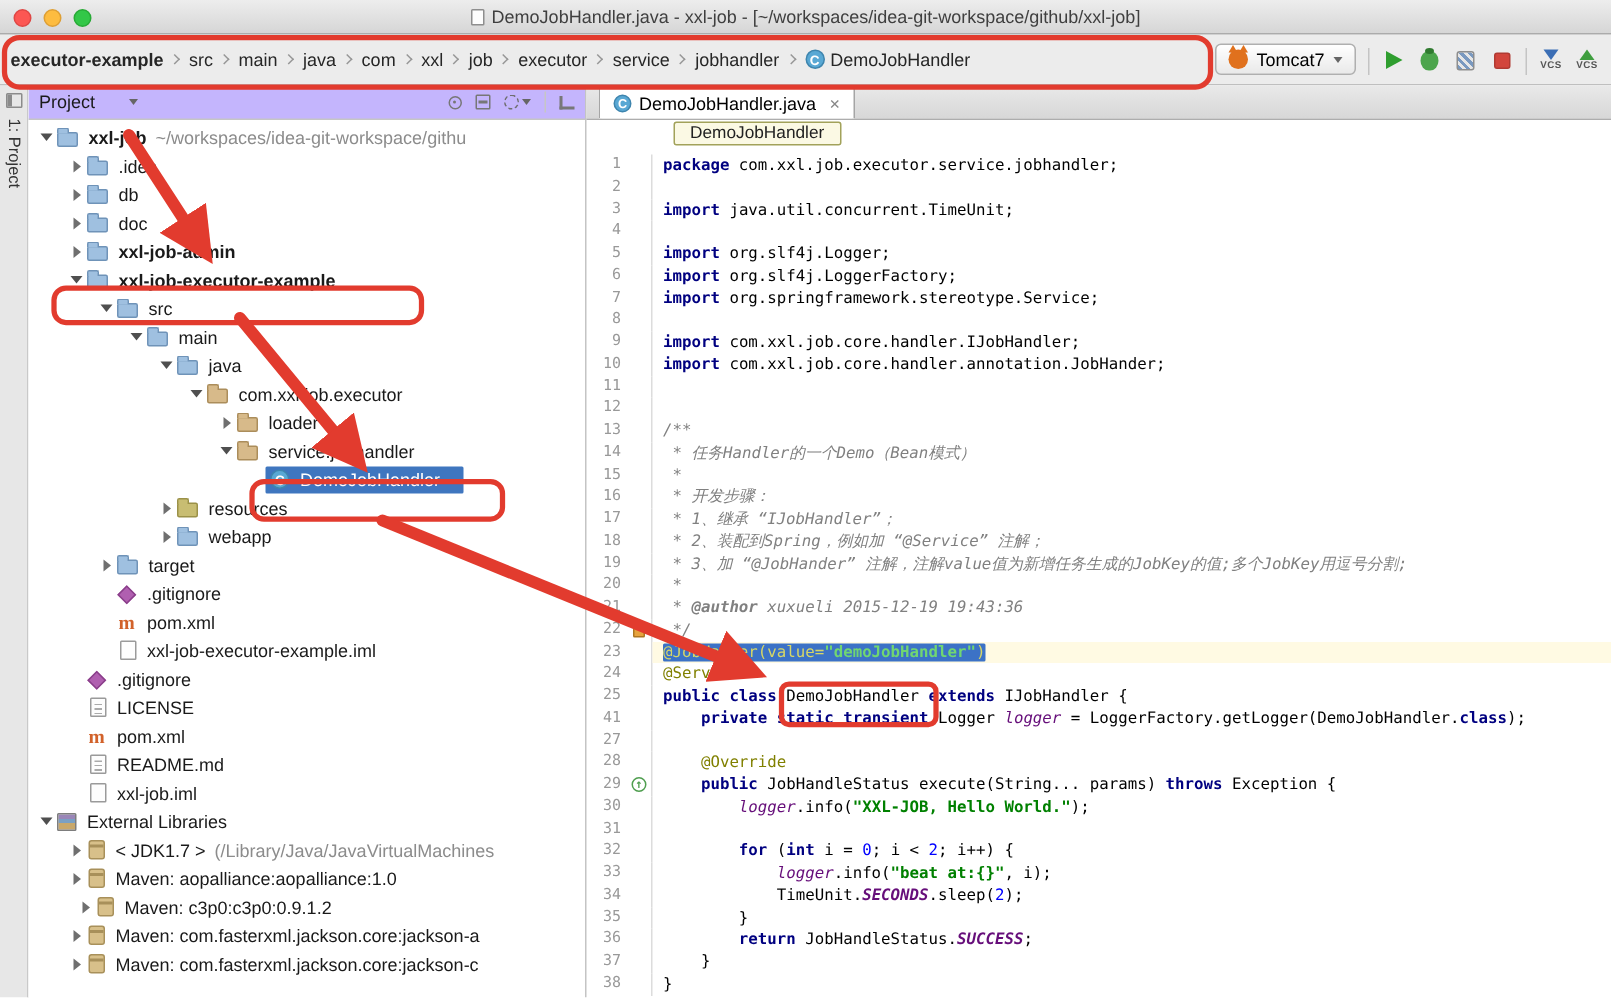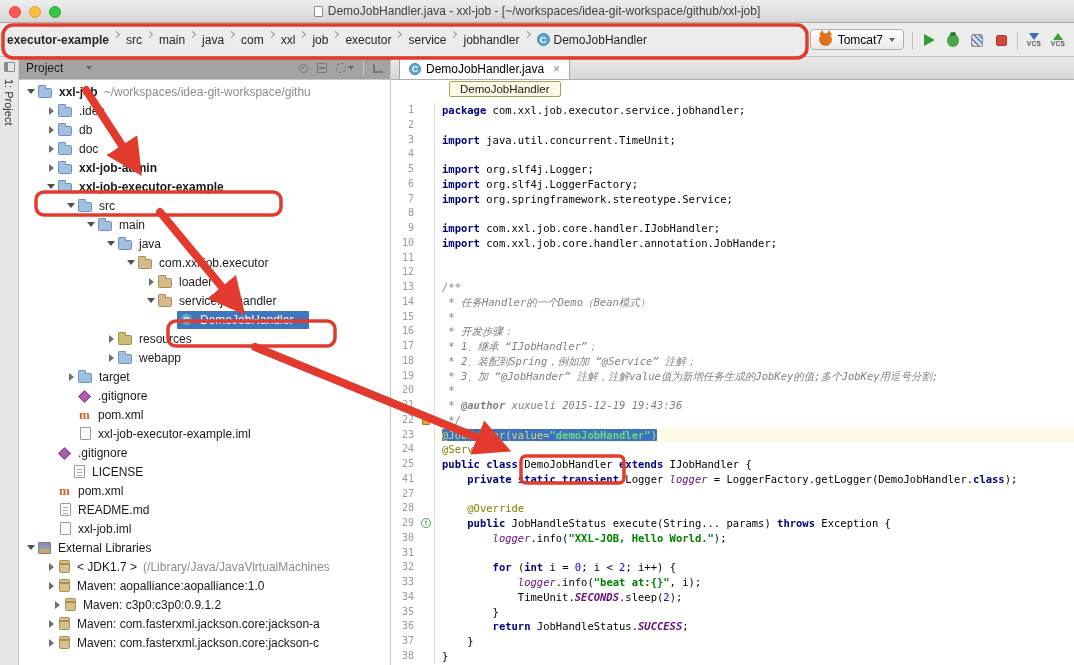--- a/index.html
+++ b/index.html
@@ -52,21 +52,21 @@
   .main { display:flex; height:608px; }
 
   .stripe { width:19px; background:#E7E7E7; border-right:1px solid #C9C9C9;
             display:flex; flex-direction:column; align-items:center; padding-top:5px; gap:7px; flex:none; }
   .stripe-ic { width:11px; height:10px; border:1.5px solid #8B8B8B; border-radius:1px; position:relative; flex:none; }
   .stripe-ic::before { content:''; position:absolute; left:0; top:0; bottom:0; width:3px; background:#8B8B8B; }
   .stripe-label { writing-mode:vertical-rl; font-size:11px; color:#333; }
 
   
   .project-panel { width:371px; display:flex; flex-direction:column; background:#fff; flex:none; min-width:0; overflow:hidden; }
-  .panel-header { height:23px; background:#a3a3a3; border-bottom:1px solid #C6C6C6;
+  .panel-header { height:23px; background:#c4b5fd; border-bottom:1px solid #C6C6C6;
                   display:flex; align-items:center; padding:0 7px; gap:23px; flex:none; }
   .ph-title { color:#1A1A1A; }
   .ph-icons { margin-left:auto; display:flex; align-items:center; gap:9px; }
   .ph-ic { display:flex; align-items:center; gap:2px; }
   .circ { width:9px; height:9px; border:1.5px solid #777; border-radius:50%; position:relative; display:block; }
   .circ::after { content:''; position:absolute; left:2px; top:2px; width:2px; height:2px; background:#777; border-radius:50%; }
   .coll { width:10px; height:10px; border:1.5px solid #777; border-radius:1px; position:relative; display:block; }
   .coll::after { content:''; position:absolute; left:1px; right:1px; top:3px; height:1.5px; background:#777; }
   .gear { width:10px; height:10px; border:1.5px dashed #6E6E6E; border-radius:50%; display:block; }
   .hide-ic { width:10px; height:9px; border-bottom:2px solid #777; border-left:2px solid #777; display:block; }
@@ -153,21 +153,21 @@
       <span class="light yellow"></span>
       <span class="light green"></span>
     </div>
     <div class="tb-title">
       <span class="doc-ic"></span>
       <span>DemoJobHandler.java - xxl-job - [~/workspaces/idea-git-workspace/github/xxl-job]</span>
     </div>
   </div>
 
   <div class="navbar">
-    <span style="display:inline-flex;align-items:flex-start;">
+    <span style="display:inline-flex;align-items:center;">
         <span class="bc-item b">
           <span>executor-example</span>
         </span>
         <span class="chev"></span>
         <span class="bc-item">
           <span>src</span>
         </span>
         <span class="chev"></span>
         <span class="bc-item">
           <span>main</span>
@@ -392,21 +392,21 @@
           <div class="trow" style="padding-left: 46px;">
             <span class="arrw"></span>
             <span class="ic ic-file"></span>
             <span class="tlabel">xxl-job-executor-example.iml</span>
           </div>
           <div class="trow" style="padding-left: 26px;">
             <span class="arrw"></span>
             <span class="ic ic-diamond"></span>
             <span class="tlabel">.gitignore</span>
           </div>
-          <div class="trow" style="padding-left: 16px; margin-left: 24px;">
+          <div class="trow" style="padding-left: 26px;">
             <span class="arrw"></span>
             <span class="ic ic-file lines"></span>
             <span class="tlabel">LICENSE</span>
           </div>
           <div class="trow" style="padding-left: 26px;">
             <span class="arrw"></span>
             <span class="ic ic-maven">m</span>
             <span class="tlabel">pom.xml</span>
           </div>
           <div class="trow" style="padding-left: 26px;">

